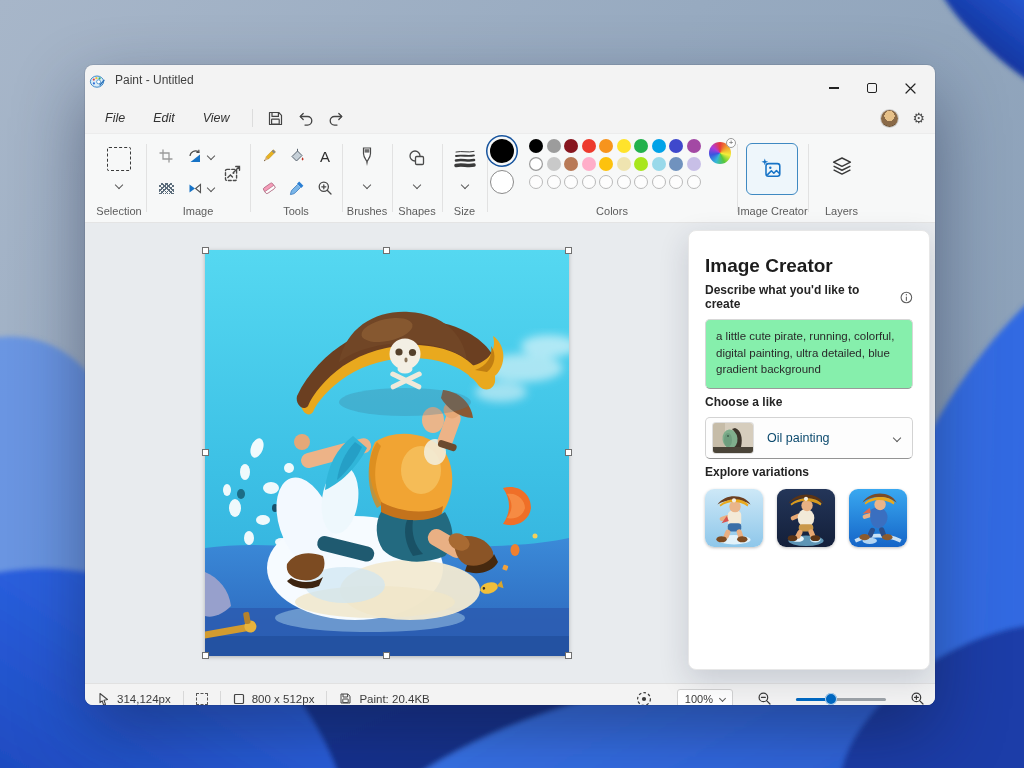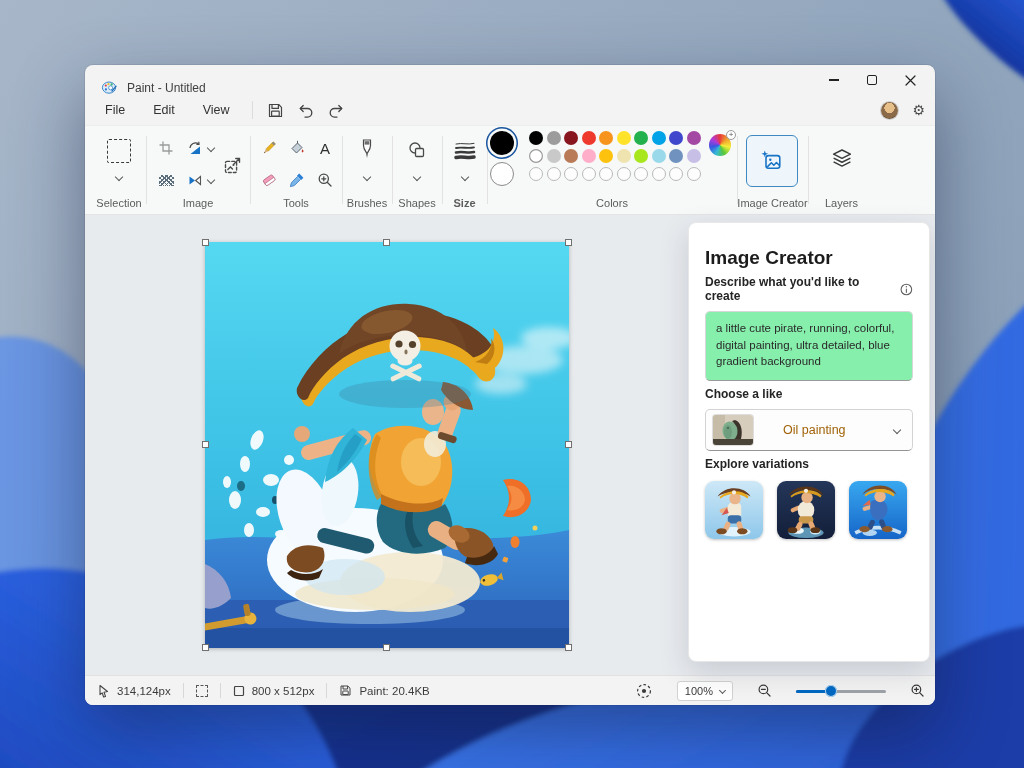--- a/index.html
+++ b/index.html
@@ -8,30 +8,30 @@
   .desktop { position:absolute; inset:0; width:1024px; height:768px;
     background:linear-gradient(125deg,#a7b6c9 0%,#97aac0 45%,#879db6 100%); }
   .desktop svg { position:absolute; inset:0; }
 
   
   .window { position:absolute; left:85px; top:65px; width:850px; height:640px;
     background:#f3f3f3; border-radius:8px; overflow:hidden;
     box-shadow:0 28px 70px rgba(15,25,55,.45), 0 0 0 1px rgba(0,0,0,.08); }
 
   
-  .titlebar { height:30px; display:flex; align-items:flex-end; padding-left:16px; position:relative; }
+  .titlebar { height:30px; display:flex; align-items:flex-start; padding-left:4px; position:relative;margin-top:8px; }
   .titlebar .title { font-size:12px; color:#3f3f3f; margin-left:10px; }
   .caption-btns { position:absolute; right:6px; top:0; height:30px; display:flex; }
   .cap-btn { width:38px; height:30px; display:flex; align-items:center; justify-content:center; }
   .min-glyph { width:10px; height:1.3px; background:#222; }
   .max-glyph { width:10px; height:10px; border:1.2px solid #222; border-radius:2px; }
 
   
   .menubar { height:30px; display:flex; align-items:center; padding-left:6px; position:relative; }
-  .menu-item { font-size:12.5px; color:#323232; padding:4px 14px; border-radius:4px; }
+  .menu-item { font-size:12.5px; color:#323232; padding:4px 14px; border-radius:4px;font-style:italic; }
   .menu-sep { width:1px; height:18px; background:#dcdcdc; margin:0 8px; }
   .qa-btn { width:30px; height:24px; display:flex; align-items:center; justify-content:center; border-radius:4px; }
   .menu-right { position:absolute; right:10px; top:0; height:30px; display:flex; align-items:center; gap:14px; }
   .avatar { width:17px; height:17px; border-radius:50%;
     background:radial-gradient(circle at 50% 35%, #e6c088 0 36%, #8a6a48 37% 70%, #6e5436 71%);
     box-shadow:0 0 0 1px rgba(0,0,0,.15); }
   .gear { font-family:"DejaVu Sans",sans-serif; font-size:14px; color:#4c4c4c; line-height:1; }
 
   
   .ribbon { position:relative; height:90px; background:#f7f8f8; border-top:1px solid #ececec;
@@ -81,21 +81,21 @@
   .panel-body { padding:24px 16px 0 16px; flex:1; }
   .panel-title { font-size:19px; font-weight:700; color:#1c1c1c; }
   .field-label { margin-top:6px; font-size:12px; font-weight:700; color:#242424;
     display:flex; align-items:center; gap:6px; }
   .prompt-box { margin-top:8px; min-height:70px; border:1px solid #d7d7d7; border-bottom-color:#9a9a9a;
     border-radius:5px; background:#86efac; padding:8px 10px; font-size:11.5px; line-height:1.45;
     color:#2a2a2a; }
   .style-drop { margin-top:8px; height:42px; border:1px solid #d3d3d3; border-bottom-color:#949494;
     border-radius:5px; background:#fdfdfd; display:flex; align-items:center; padding:0 12px 0 7px; }
   .style-thumb { width:40px; height:30px; border-radius:3px; overflow:hidden; box-shadow:0 0 0 1px rgba(0,0,0,.12); }
-  .style-value { margin-left:30px; font-size:12.5px; color:#a16207; flex:1; }
+  .style-value { margin-left:14px; font-size:12.5px; color:#0c4a6e; flex:1; }
   .variations { margin-top:10px; display:flex; gap:14px; }
   .var-thumb { width:58px; height:58px; border-radius:9px; overflow:hidden;
     box-shadow:0 1px 3px rgba(0,0,0,.25); }
   .panel-footer { border-top:1px solid #e9e9e9; height:40px; display:flex; align-items:center;
     padding:0 16px; }
   .cancel-link { font-size:12.5px; color:#1757c2; }
   .credits-wrap { margin-left:auto; display:flex; align-items:center; gap:5px; }
   .credits-num { font-size:12px; color:#333; }
   .create-btn { margin-left:13px; width:87px; height:26px; border-radius:4px; background:#bcc3cb;
     color:#f0f2f5; font-size:12.5px; display:flex; align-items:center; justify-content:center; }
@@ -327,21 +327,21 @@
             <rect x="8.5" y="8.5" width="8" height="8" rx="1.2" fill="#f7f8f8"></rect>
         </svg>
       </div>
       <div class="icbox" style="position:absolute;left:0;right:0;top:48px;">
         <span class="chev"></span>
       </div>
       <div class="group-label">Shapes</div>
     </div>
     <div class="rsep" style="left:357px;"></div>
 
-    <div class="rgroup" style="left:357px;width:45px;font-weight:bold;">
+    <div class="rgroup" style="left:357px;width:45px;">
       <div class="icbox" style="position:absolute;left:0;right:0;top:14px;">
         <svg width="22" height="20" viewBox="0 0 22 20" fill="none" stroke="#3a3a3a" stroke-linecap="round">
           <path d="M2 4 C8 2.6 14 5 20 3.4" stroke-width="1"></path>
           <path d="M2 8 C8 6.6 14 9 20 7.4" stroke-width="1.8"></path>
           <path d="M2 12.5 C8 11 14 13.5 20 12" stroke-width="2.6"></path>
           <path d="M2 17.5 C8 16 14 18.5 20 17" stroke-width="3.4"></path>
         </svg>
       </div>
       <div class="icbox" style="position:absolute;left:0;right:0;top:48px;">
         <span class="chev"></span>

